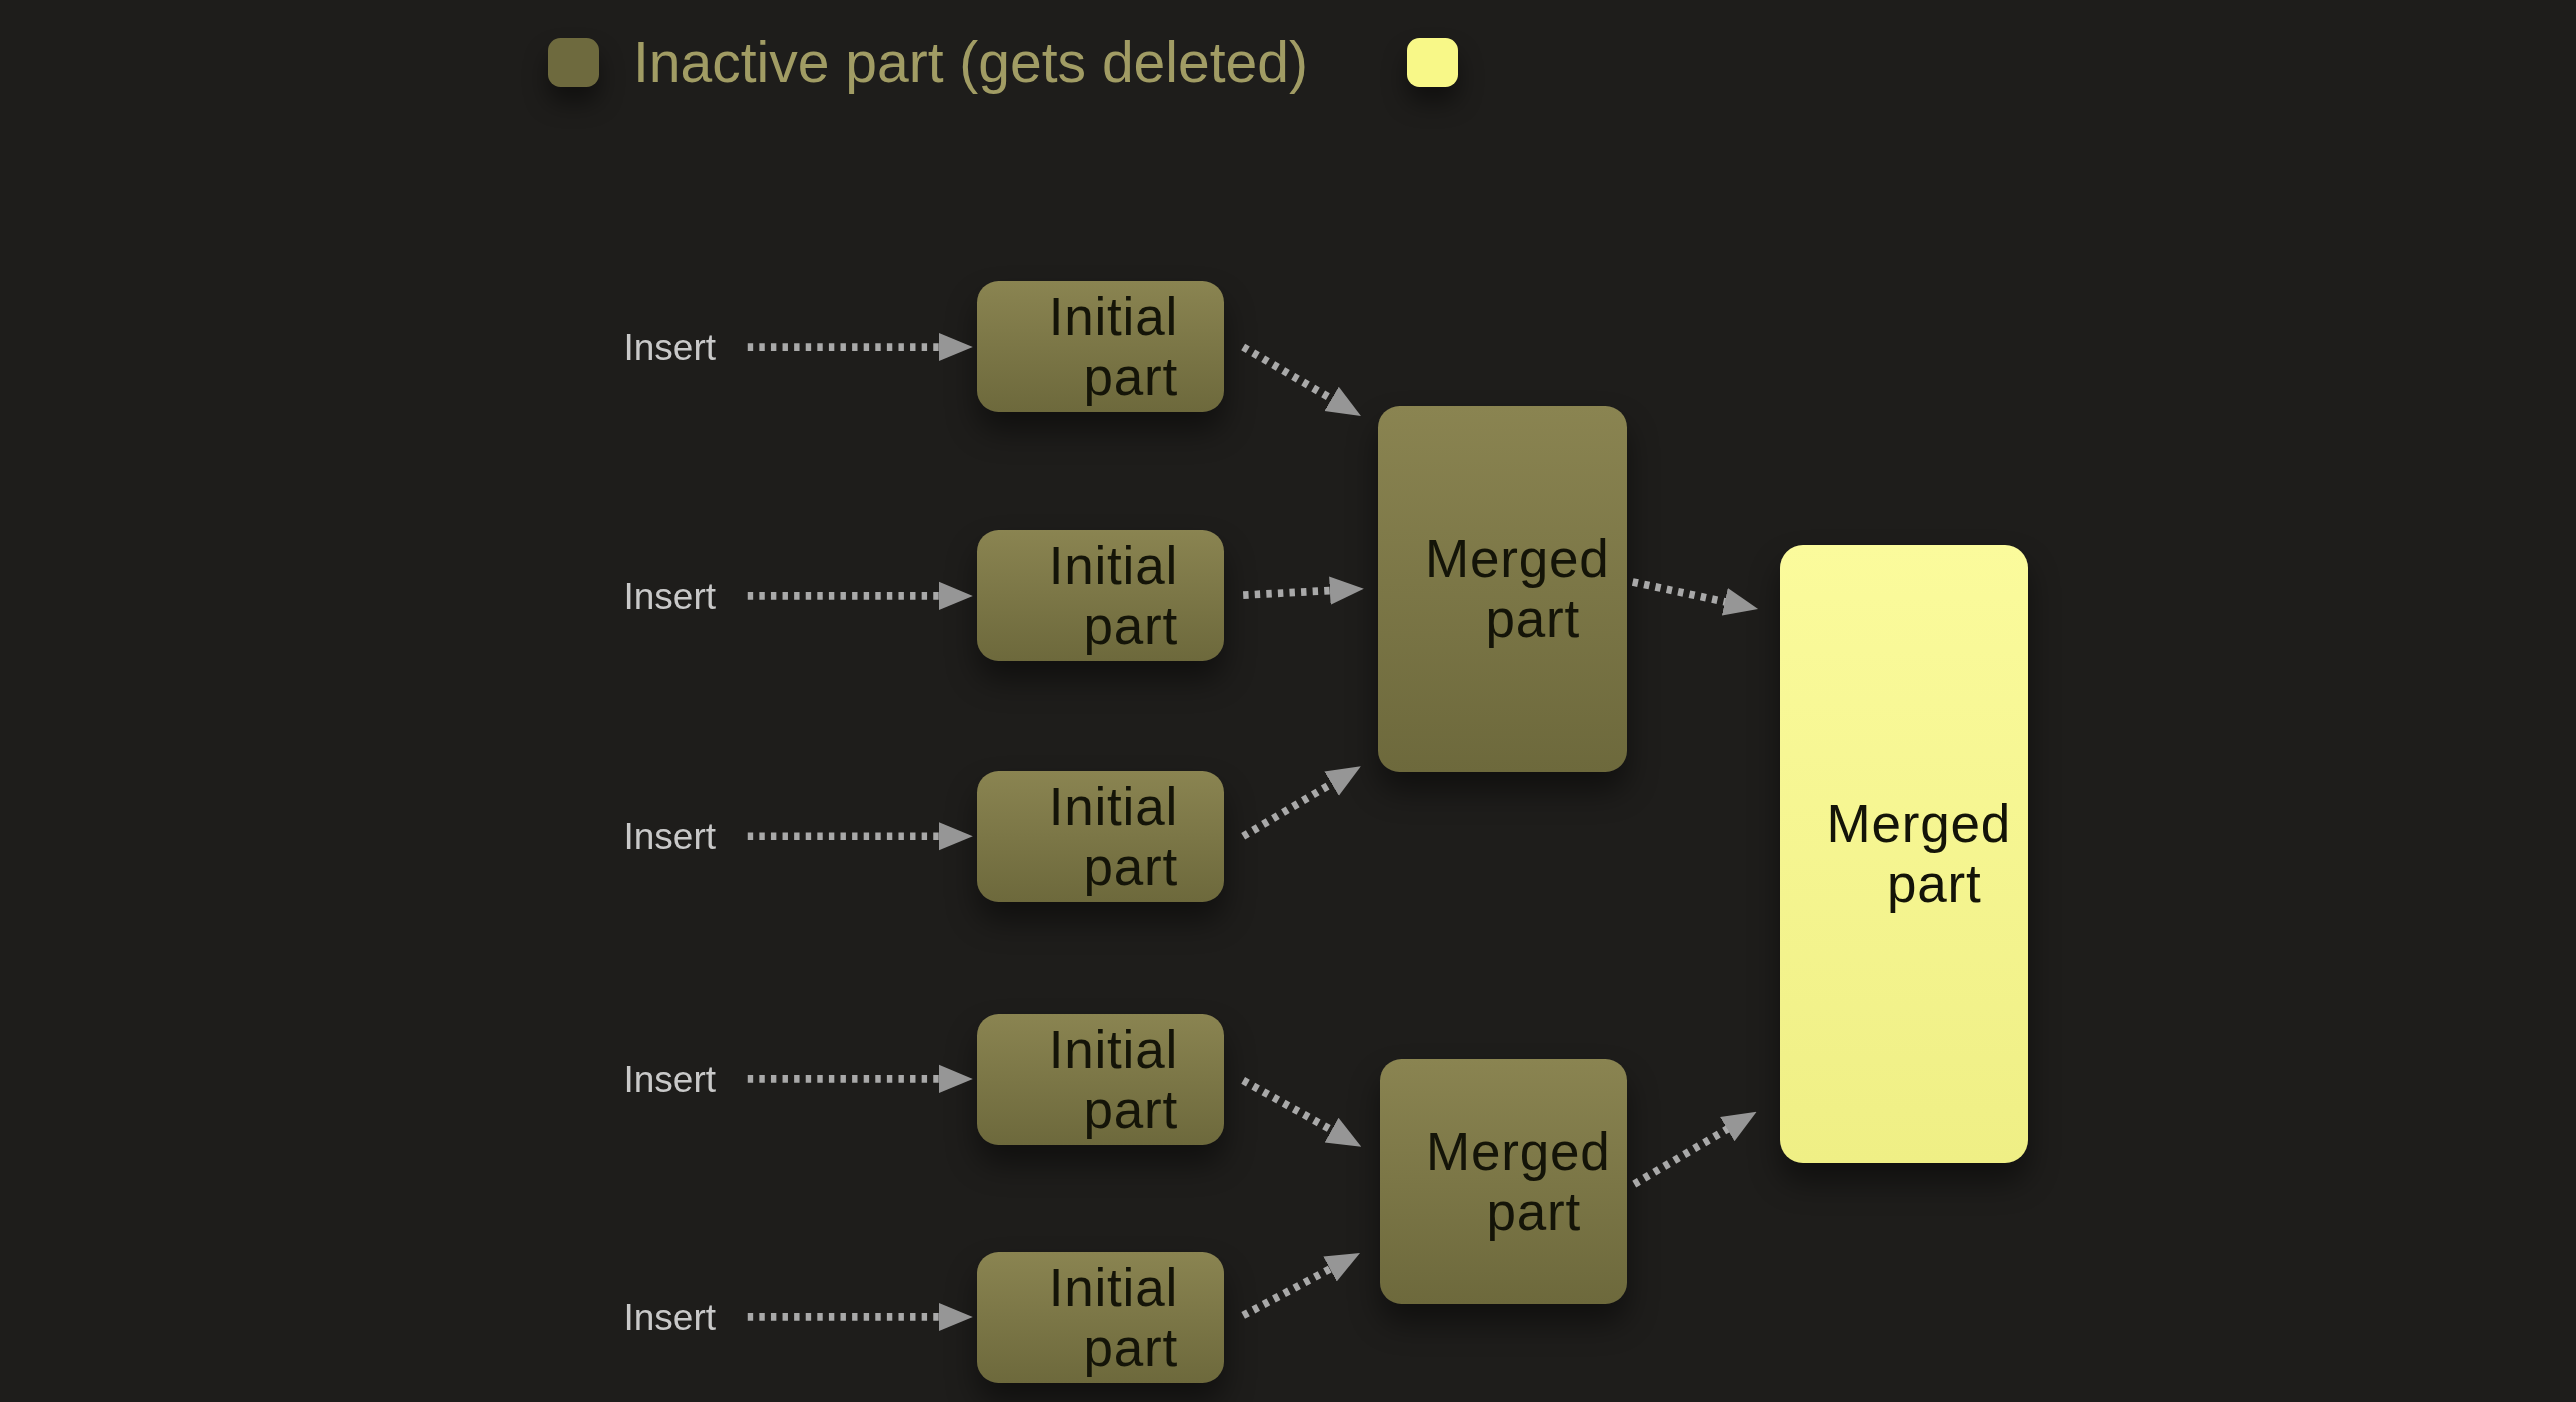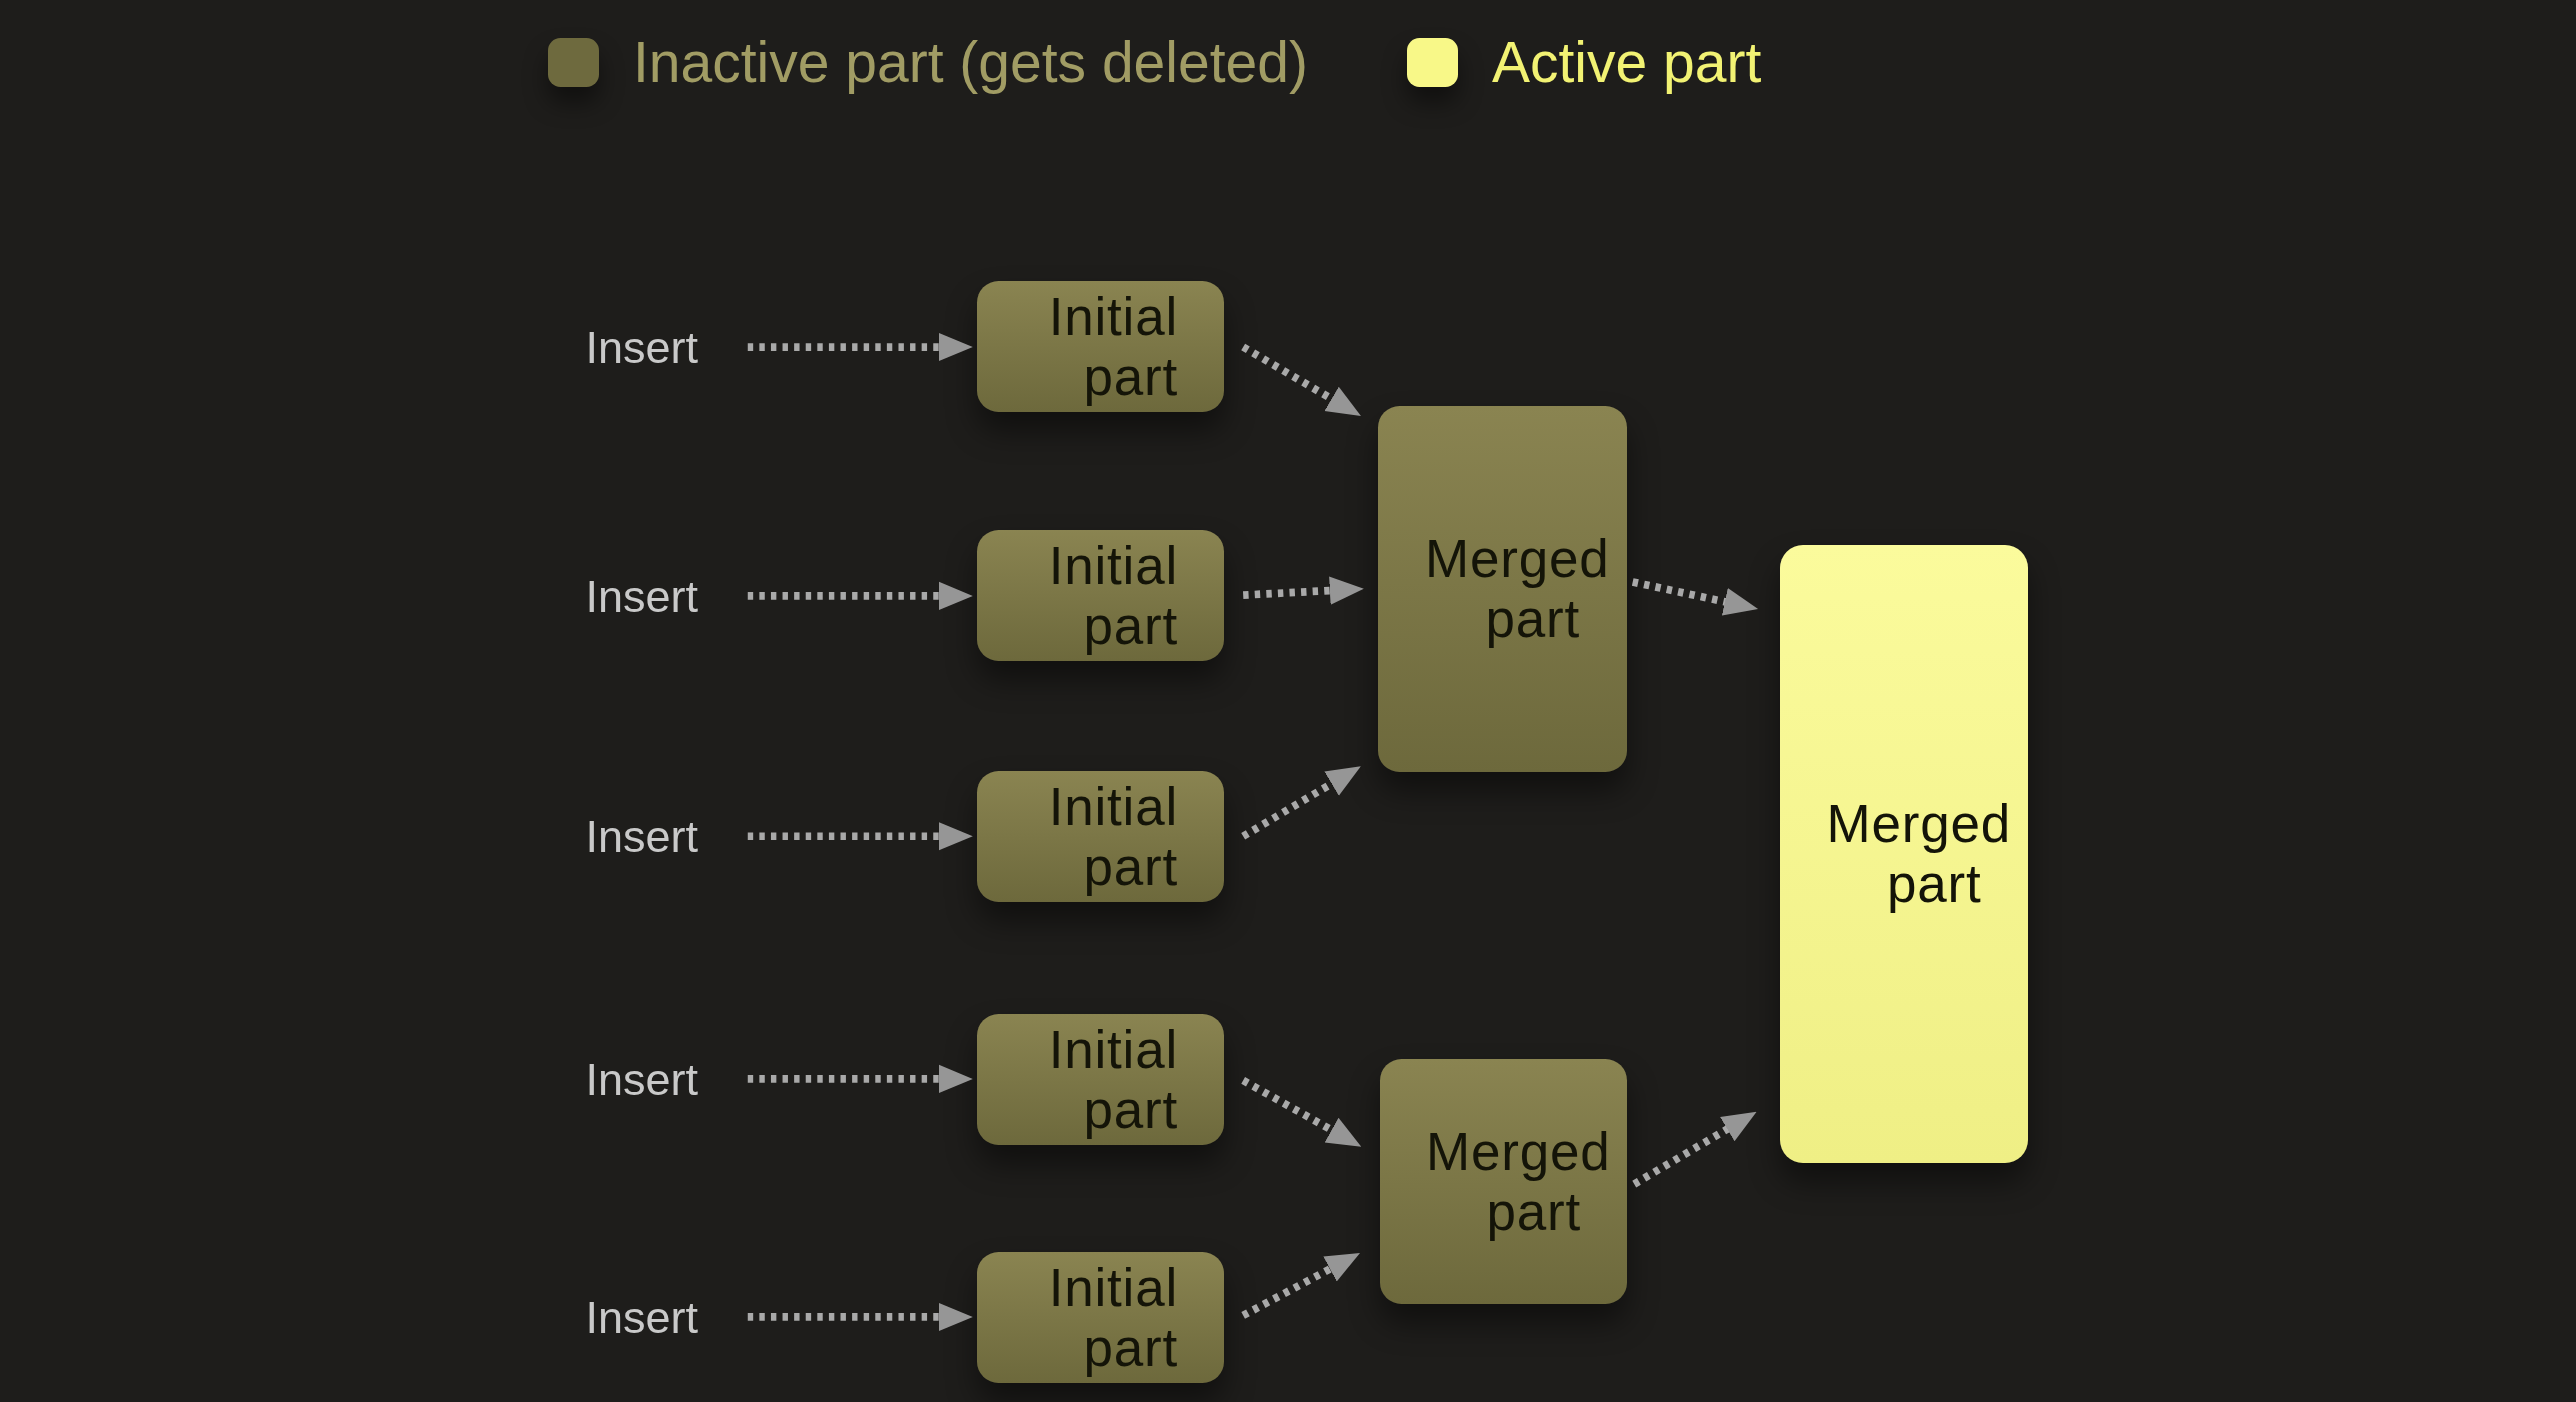--- a/index.html
+++ b/index.html
@@ -19,22 +19,22 @@
     width:51px;height:49px;border-radius:12.4px;flex:0 0 auto;
     box-shadow:0 15.5px 25px rgba(0,0,0,.45);
   }
   .swatch-inactive{background:var(--inactive-fill,#6e6a3e);}
   .swatch-active{background:var(--legend-active-swatch,#f8f888);}
   .legend-label{font-size:57px;line-height:1;white-space:nowrap;}
   .label-inactive{color:var(--legend-inactive-text,#a19c64);}
   .label-active{color:var(--legend-active-text,#f2f273);}
   
   .insert-label{
-    position:absolute;left:415px;width:283px;height:59px;
-    text-align:right;font-size:45px;line-height:59px;
+    position:absolute;left:433px;width:283px;height:59px;
+    text-align:right;font-size:37px;line-height:59px;
     color:var(--insert-text,#c9c9c9);white-space:nowrap;
   }
   
   .part-box{
     position:absolute;z-index:2;
     display:flex;align-items:center;justify-content:center;text-align:right;
     border-radius:21.6px;
     font-size:53px;line-height:1.13;letter-spacing:0.8px;
     color:var(--box-text,#141408);
     box-shadow:0 18.6px 31px rgba(0,0,0,.45);
@@ -57,21 +57,20 @@
 <body>
 
 <div class="canvas">
 
   <div class="legend-item" style="left:548px">
     <div class="legend-swatch swatch-inactive"></div>
     <div class="legend-label label-inactive">Inactive part (gets deleted)</div>
   </div>
   <div class="legend-item" style="left:1407px">
     <div class="legend-swatch swatch-active"></div>
-    <div class="legend-label label-active">Active part</div>
   </div>
 
   <svg class="arrows" width="2576" height="1402" viewBox="0 0 3332 1814">
     <defs>
       <marker id="ah" viewBox="0 0 12 10" refX="0.5" refY="5" markerWidth="4.4" markerHeight="4" orient="auto">
         <path class="arrow-head-shape" d="M0,0 L12,5 L0,10 Z"></path>
       </marker>
     </defs>
     <line class="arrow-line" x1="967" y1="449" x2="1216" y2="449" marker-end="url(#ah)"></line>
     <line class="arrow-line" x1="967" y1="771" x2="1216" y2="771" marker-end="url(#ah)"></line>

